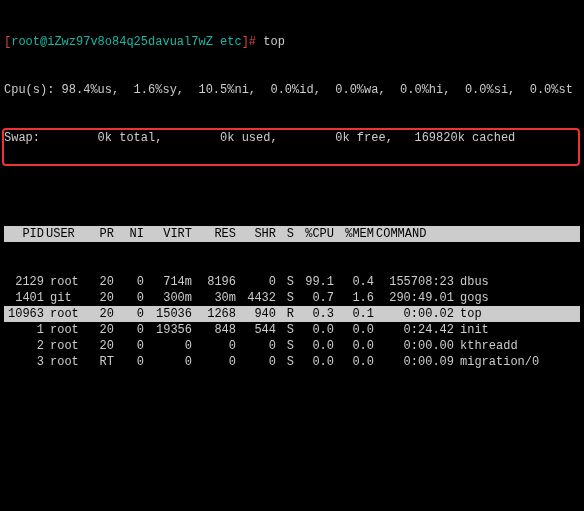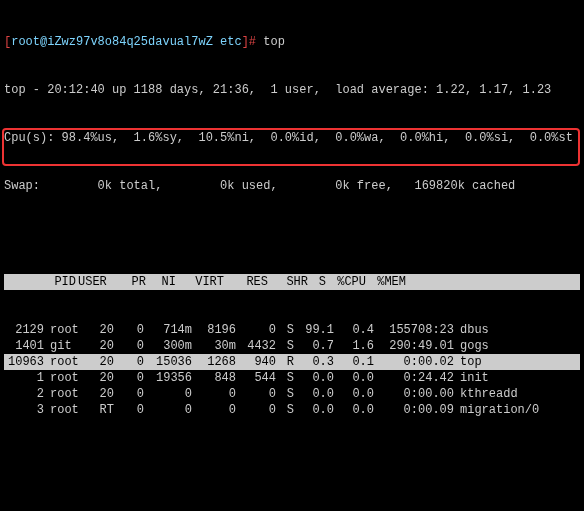--- a/index.html
+++ b/index.html
@@ -12,28 +12,27 @@
     line-height: 16px;
     width: 584px;
     height: 511px;
     overflow: hidden;
   }
   .term {
     padding: 2px 4px;
     white-space: pre;
   }
   .prompt-open, .prompt-close { color: #d44; }
-  .prompt-body { color: #7dd3fc; }
+  .prompt-body { color: #14b8a6; }
   .cmd { color: #ccc; }
   .hdr {
     background: #000;
     color: #ccc;
     display: grid;
     grid-template-columns: 42px 44px 26px 30px 48px 44px 40px 18px 40px 40px 80px auto;
-    padding-left: 32px;
   }
   .hdr span {
     display: inline-block;
     text-align: right;
     padding-right: 2px;
   }
   .hdr .left { text-align: left; }
   .row {
     display: grid;
     grid-template-columns: 42px 44px 26px 30px 48px 44px 40px 18px 40px 40px 80px auto;
@@ -54,32 +53,32 @@
     border: 2px solid #e33;
     border-radius: 4px;
     pointer-events: none;
   }
 </style>
 </head>
 <body>
 
 <div class="term">
   <div><span class="prompt-open">[</span><span class="prompt-body">root@iZwz97v8o84q25davual7wZ etc</span><span class="prompt-close">]# </span><span class="cmd">top</span></div>
-  <div>top - 20:12:40 up 1188 days, 21:36,  1 user,  load average: 1.22, 1.17, 1.23</div>
   <div>Cpu(s): 98.4%us,  1.6%sy,  10.5%ni,  0.0%id,  0.0%wa,  0.0%hi,  0.0%si,  0.0%st</div>
   <div>Swap:        0k total,        0k used,        0k free,   169820k cached</div>
   <div>&nbsp;</div>
   <div class="hdr inv">
     <span>PID</span>
     <span class="left">USER</span>
     <span>PR</span>
     <span>NI</span>
     <span>VIRT</span>
     <span>RES</span>
     <span>SHR</span>
     <span>S</span>
     <span>%CPU</span>
     <span>%MEM</span>
+    <span class="left">COMMAND</span>
   </div>
   <div id="rows"><div class="row"><span>2129</span><span class="left">root</span><span>20</span><span>0</span><span>714m</span><span>8196</span><span>0</span><span>S</span><span>99.1</span><span>0.4</span><span>155708:23</span><span class="left">dbus</span></div><div class="row"><span>1401</span><span class="left">git</span><span>20</span><span>0</span><span>300m</span><span>30m</span><span>4432</span><span>S</span><span>0.7</span><span>1.6</span><span>290:49.01</span><span class="left">gogs</span></div><div class="row inv"><span>10963</span><span class="left">root</span><span>20</span><span>0</span><span>15036</span><span>1268</span><span>940</span><span>R</span><span>0.3</span><span>0.1</span><span>0:00.02</span><span class="left">top</span></div><div class="row"><span>1</span><span class="left">root</span><span>20</span><span>0</span><span>19356</span><span>848</span><span>544</span><span>S</span><span>0.0</span><span>0.0</span><span>0:24.42</span><span class="left">init</span></div><div class="row"><span>2</span><span class="left">root</span><span>20</span><span>0</span><span>0</span><span>0</span><span>0</span><span>S</span><span>0.0</span><span>0.0</span><span>0:00.00</span><span class="left">kthreadd</span></div><div class="row"><span>3</span><span class="left">root</span><span>RT</span><span>0</span><span>0</span><span>0</span><span>0</span><span>S</span><span>0.0</span><span>0.0</span><span>0:00.09</span><span class="left">migration/0</span></div></div>
 </div>
 
 <div class="highlight-box" style="left:2px; top:128px; width:574px; height:34px;"></div>
 
 </body></html>

